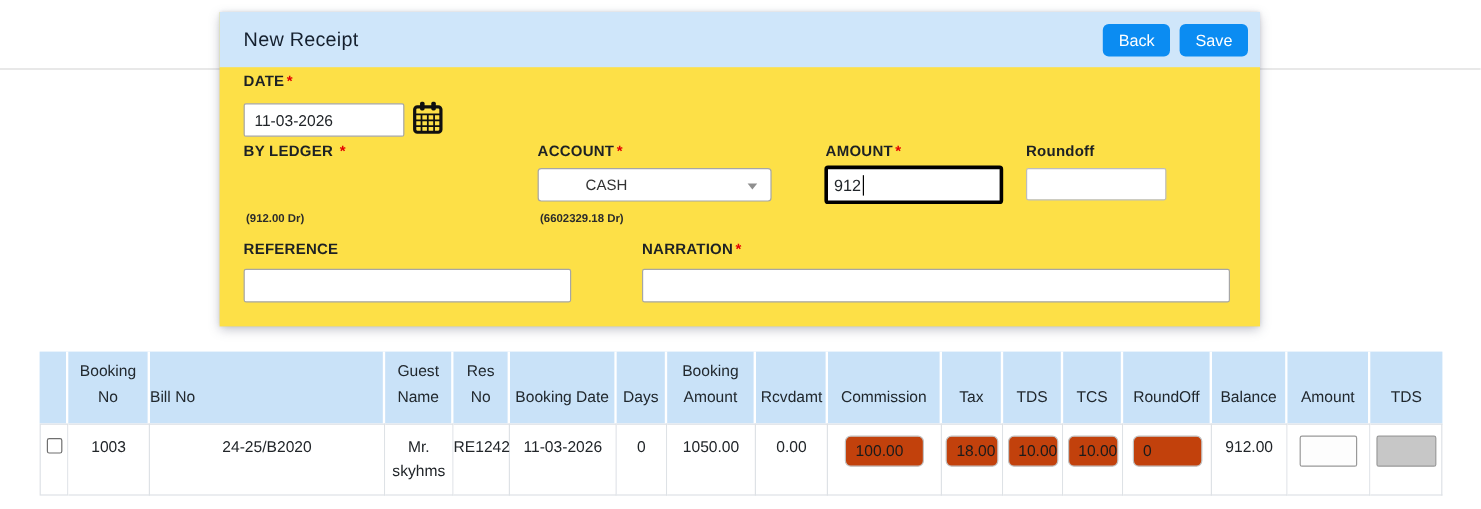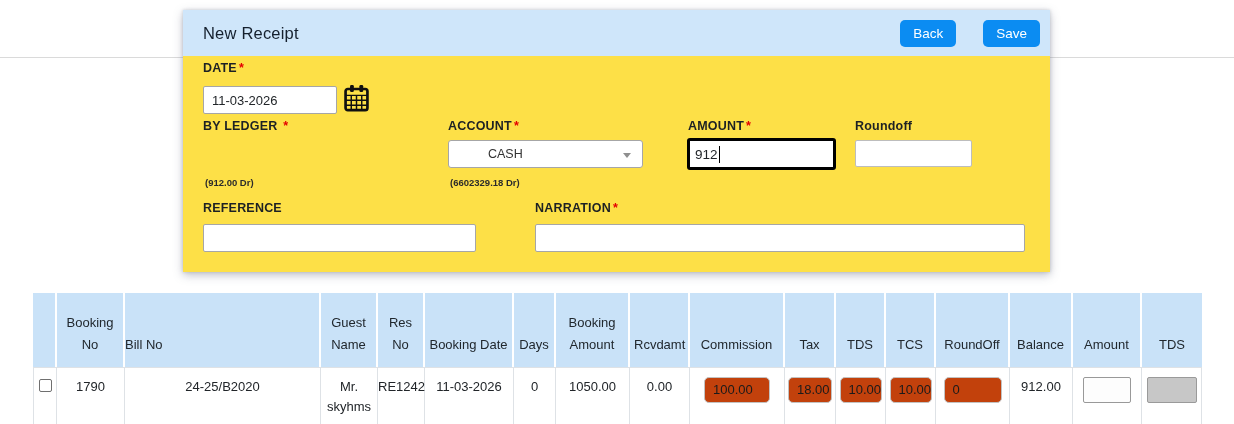--- a/index.html
+++ b/index.html
@@ -16,21 +16,21 @@
   .panel {
     position:absolute; left:183px; top:10px; width:867px; height:262px;
     background:#fde047; z-index:2;
     box-shadow:0 3px 9px rgba(110,115,135,.45), 0 0 3px rgba(110,115,135,.3);
   }
   .panel-header {
     height:46px; background:#cfe6fa; display:flex; align-items:center;
     justify-content:space-between; padding:0 10px 0 20px;
   }
   .panel-title { font-size:16.5px; color:#15202e; letter-spacing:.2px; }
-  .panel-actions { display:flex; gap:27px; }
+  .panel-actions { display:flex; gap:8px; }
   .btn {
     background:#0b8cf2; color:#fff; border:none; border-radius:5px;
     font-family:"Liberation Sans", sans-serif; font-size:13.5px;
     padding:6px 13px; cursor:pointer;
   }
   .panel-body { position:relative; width:100%; height:216px; }
   .f-label {
     position:absolute; font-size:12.5px; font-weight:bold; color:#1d2124;
     letter-spacing:.2px; white-space:nowrap;
   }
@@ -58,21 +58,21 @@
     border:3px solid #000; border-radius:3px; background:#fff;
     display:flex; align-items:center; padding:0 5px; font-size:13.5px;
   }
   .text-cursor { display:inline-block; width:1.5px; height:17px; background:#000; margin-left:1px; }
   .cal-btn { position:absolute; left:159px; top:74px; width:28px; height:30px;
     background:none; border:none; cursor:pointer; padding:0; }
   
   .grid-wrap { position:absolute; left:33px; top:293px; z-index:2; }
   table.grid { border-collapse:separate; border-spacing:0; table-layout:fixed; width:1169px; }
   table.grid thead th {
-    background:#c9e2f8; height:74px; vertical-align:bottom; text-align:center;
+    background:#c9e2f8; height:60px; vertical-align:bottom; text-align:center;
     font-weight:normal; font-size:13px; color:#21282e; padding:0 4px 12px 4px;
     border-right:2px solid #fff; line-height:1.65;margin-left:15px;
   }
   table.grid thead th:last-child { border-right:none; }
   table.grid thead th.al-left { text-align:left; padding-left:0; }
   table.grid tbody td {
     background:#fff; height:60px; vertical-align:top; text-align:center;
     font-size:13px; color:#212529; padding-top:9px; line-height:1.55;
     border-right:1px solid #dee2e6; border-top:1px solid #dee2e6;
     border-bottom:1px solid #dee2e6;
@@ -200,21 +200,21 @@
         <th>TCS</th>
         <th>RoundOff</th>
         <th>Balance</th>
         <th>Amount</th>
         <th>TDS</th>
       </tr>
     </thead>
     <tbody>
       <tr>
         <td><span class="chk"></span></td>
-        <td>1790</td>
+        <td>1003</td>
         <td>24-25/B2020</td>
         <td>Mr. skyhms</td>
         <td>RE1242</td>
         <td>11-03-2026</td>
         <td>0</td>
         <td>1050.00</td>
         <td>0.00</td>
         <td><span class="gbox" style="width:66px;">100.00</span></td>
         <td><span class="gbox" style="width:44px;">18.00</span></td>
         <td><span class="gbox" style="width:42px;">10.00</span></td>

